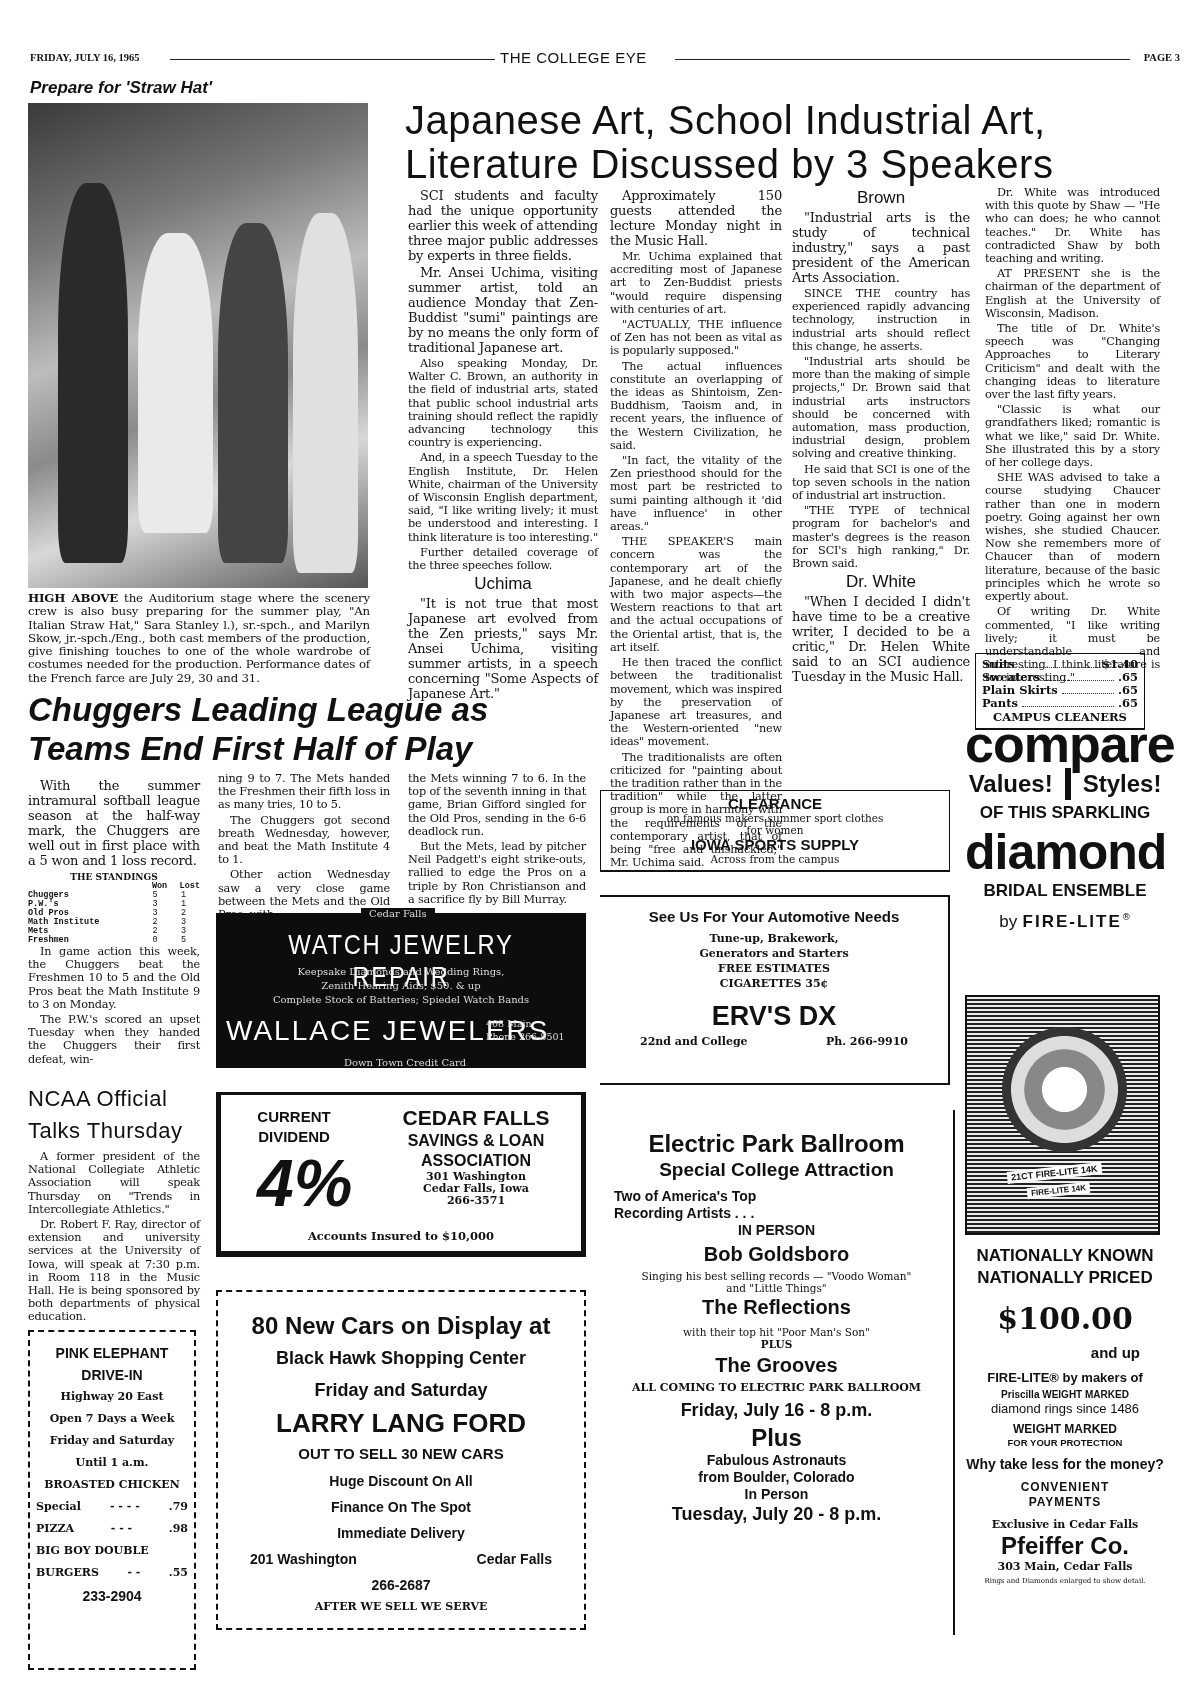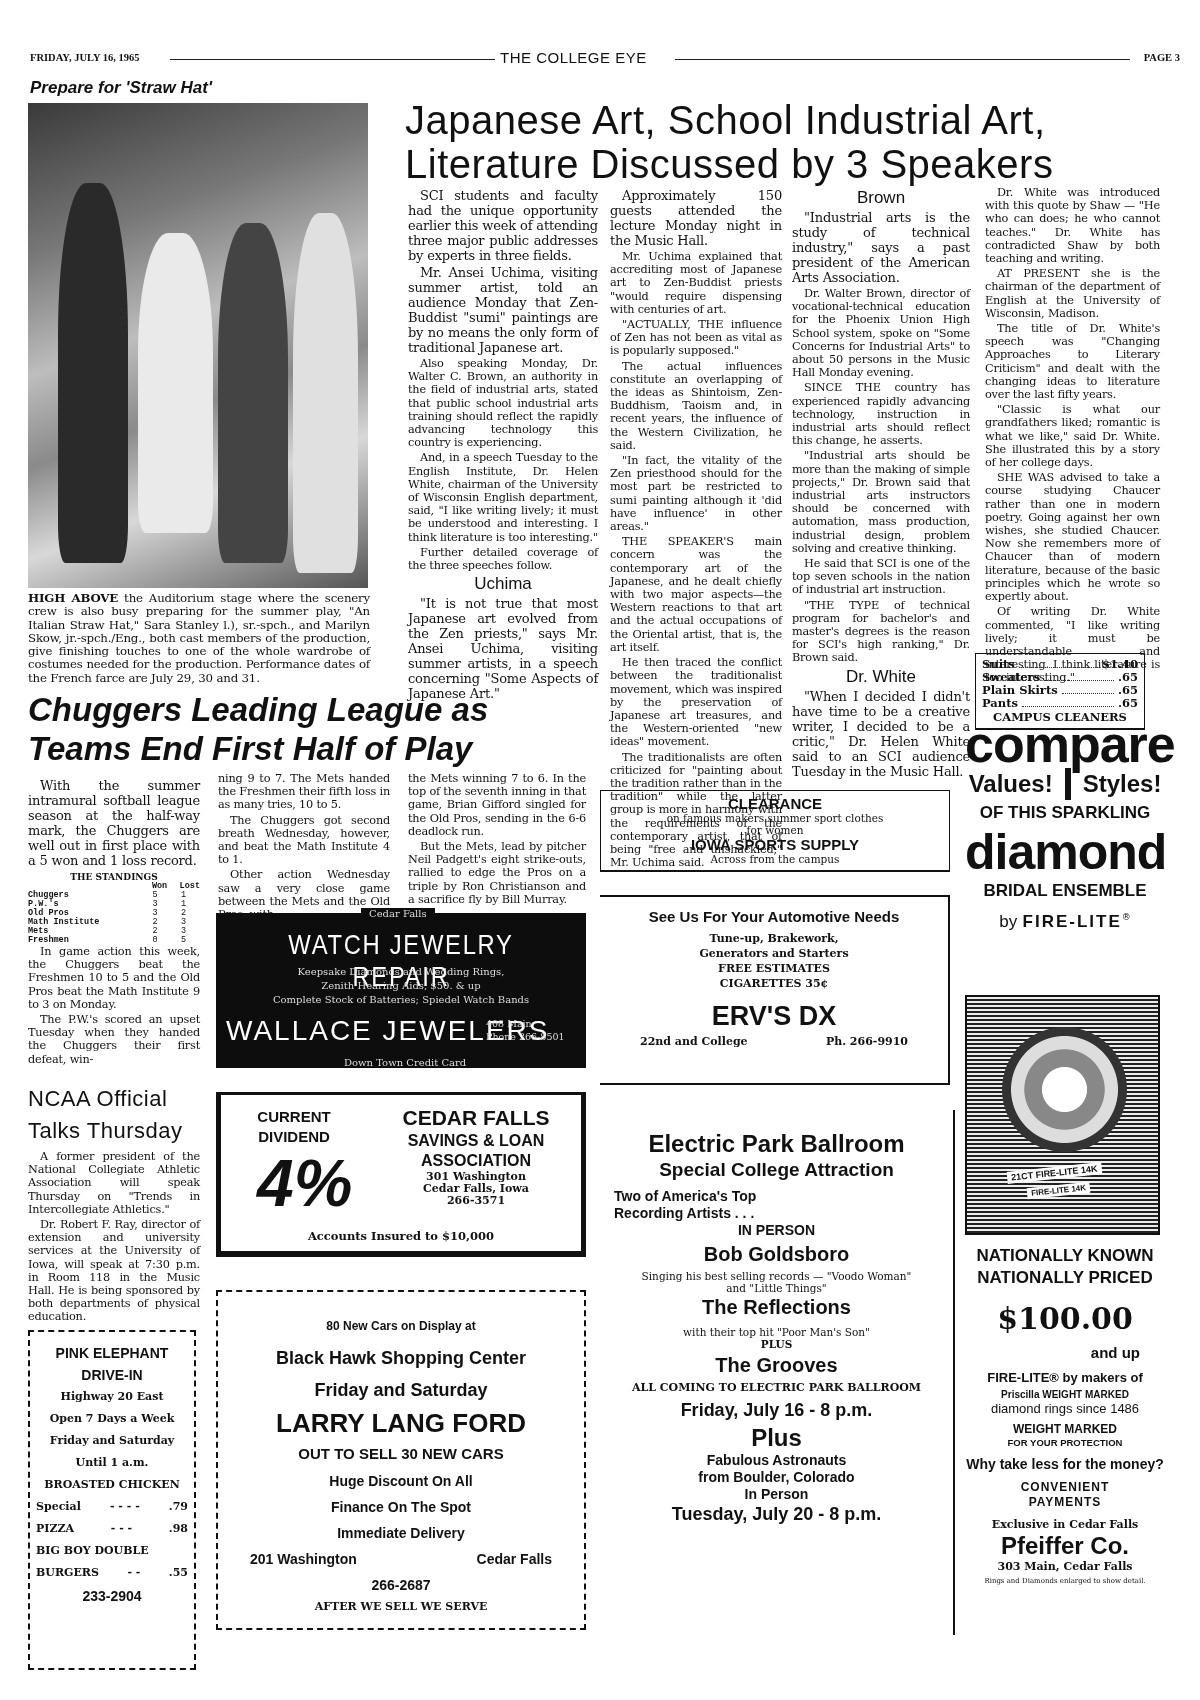--- a/index.html
+++ b/index.html
@@ -74,21 +74,20 @@
   <p class="body">The actual influences constitute an overlapping of the ideas as Shintoism, Zen-Buddhism, Taoism and, in recent years, the influence of the Western Civilization, he said.</p>
   <p class="body">"In fact, the vitality of the Zen priesthood should for the most part be restricted to sumi painting although it 'did have influence' in other areas."</p>
   <p class="body">THE SPEAKER'S main concern was the contemporary art of the Japanese, and he dealt chiefly with two major aspects—the Western reactions to that art and the actual occupations of the Oriental artist, that is, the art itself.</p>
   <p class="body">He then traced the conflict between the traditionalist movement, which was inspired by the preservation of Japanese art treasures, and the Western-oriented "new ideas" movement.</p>
   <p class="body">The traditionalists are often criticized for "painting about the tradition rather than in the tradition" while the latter group is more in harmony with the requirements of the contemporary artist, that of being "free and unshackled," Mr. Uchima said.</p>
 </div>
 
 <div class="abs" style="left:792px;top:186px;width:178px">
   <div class="sub">Brown</div>
   <p class="body lg">"Industrial arts is the study of technical industry," says a past president of the American Arts Association.</p>
-  <p class="body">Dr. Walter Brown, director of vocational-technical education for the Phoenix Union High School system, spoke on "Some Concerns for Industrial Arts" to about 50 persons in the Music Hall Monday evening.</p>
   <p class="body">SINCE THE country has experienced rapidly advancing technology, instruction in industrial arts should reflect this change, he asserts.</p>
   <p class="body">"Industrial arts should be more than the making of simple projects," Dr. Brown said that industrial arts instructors should be concerned with automation, mass production, industrial design, problem solving and creative thinking.</p>
   <p class="body">He said that SCI is one of the top seven schools in the nation of industrial art instruction.</p>
   <p class="body">"THE TYPE of technical program for bachelor's and master's degrees is the reason for SCI's high ranking," Dr. Brown said.</p>
   <div class="sub">Dr. White</div>
   <p class="body lg">"When I decided I didn't have time to be a creative writer, I decided to be a critic," Dr. Helen White said to an SCI audience Tuesday in the Music Hall.</p>
 </div>
 
 <div class="abs" style="left:985px;top:186px;width:175px">
   <p class="body">Dr. White was introduced with this quote by Shaw — "He who can does; he who cannot teaches." Dr. White has contradicted Shaw by both teaching and writing.</p>
@@ -251,21 +250,21 @@
     <div class="dots">
         <span>BURGERS</span>
         <span>- -</span>
         <span>.55</span>
       </div>
   </div>
   <div class="ad-line" style="font-size:14px;line-height:24px">233-2904</div>
 </div>
 
 <div class="abs dashed-border" style="left:216px;top:1290px;width:370px;height:340px;padding:18px 10px">
-  <div class="ad-line" style="font-size:12px;line-height:32px">80 New Cars on Display at</div>
+  <div class="ad-line" style="font-size:24px;line-height:32px">80 New Cars on Display at</div>
   <div class="ad-line" style="font-size:18px;line-height:32px">Black Hawk Shopping Center</div>
   <div class="ad-line" style="font-size:18px;line-height:32px">Friday and Saturday</div>
   <div class="ad-line" style="font-size:26px;line-height:34px">LARRY LANG FORD</div>
   <div class="ad-line" style="font-size:15px;line-height:28px">OUT TO SELL 30 NEW CARS</div>
   <div class="ad-line" style="font-size:14px;line-height:26px">Huge Discount On All</div>
   <div class="ad-line" style="font-size:14px;line-height:26px">Finance On The Spot</div>
   <div class="ad-line" style="font-size:14px;line-height:26px">Immediate Delivery</div>
   <div class="sans b" style="font-size:14px;line-height:26px;display:flex;justify-content:space-between;padding:0 22px">
       <span>201 Washington</span>
       <span>Cedar Falls</span>

